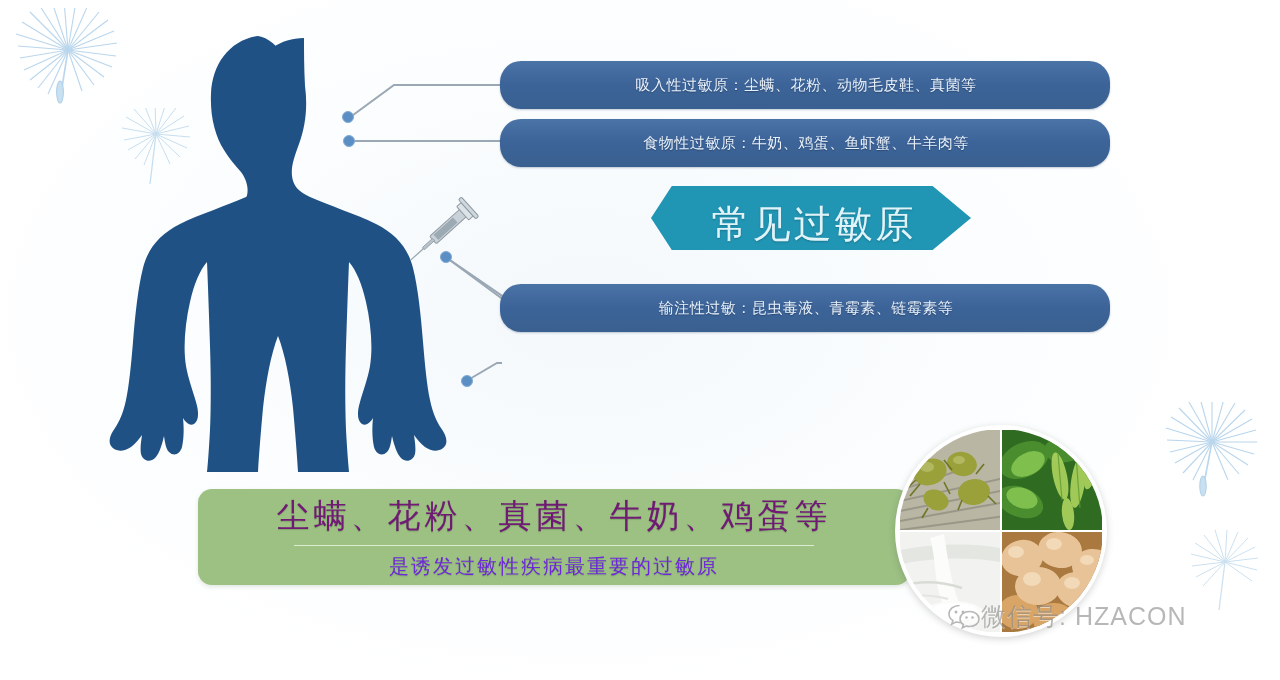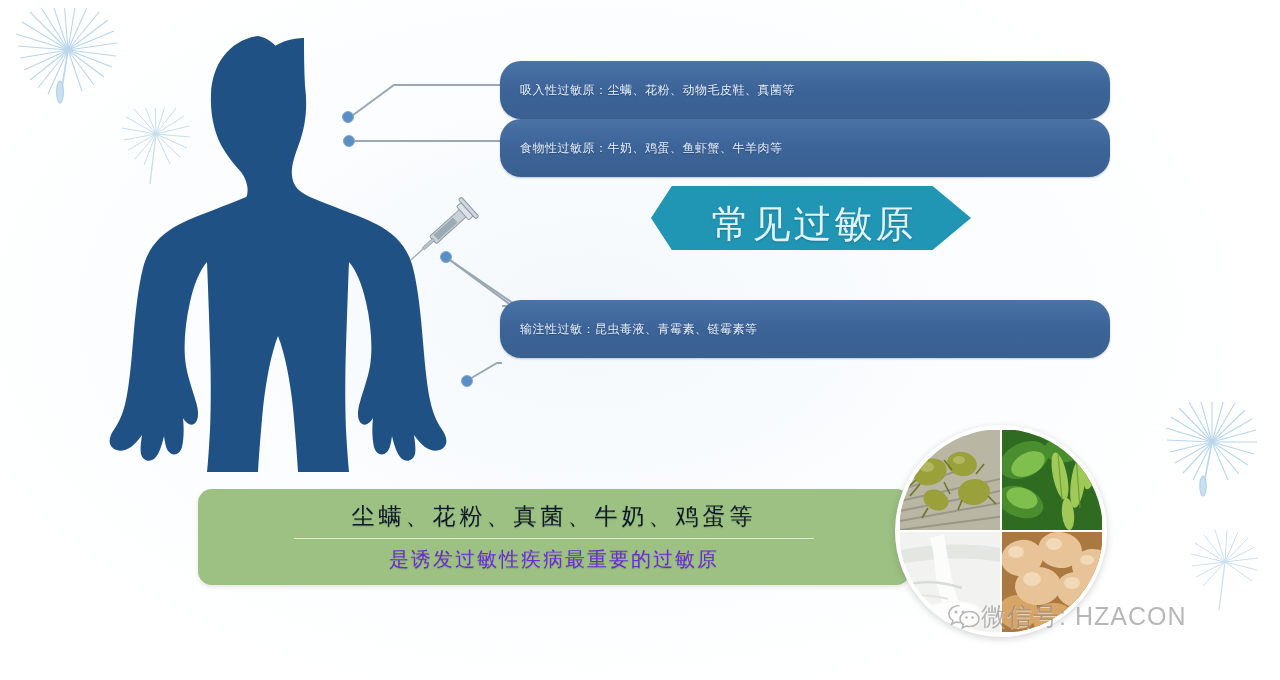--- a/index.html
+++ b/index.html
@@ -25,36 +25,37 @@
 
   
   #syringe { position:absolute; left:408px; top:182px; width:90px; height:80px; }
 
   
   #connectors { position:absolute; left:0; top:0; width:1280px; height:680px; pointer-events:none; }
 
   
   .pill {
     position:absolute;
-    height:58px;
+    height:48px;
     border-radius:21px;
     background:linear-gradient(180deg,#4a73a6 0%, #3d6499 48%, #39608f 100%);
     box-shadow:0 1px 2px rgba(20,50,90,.25);
     display:flex; align-items:center;
     padding:0 18px 0 20px;
     color:#eaf2fb;
-    font-size:12px;
+    font-size:15px;
     letter-spacing:.5px;
     white-space:nowrap;
+    justify-content:center;
   }
   .pill-text { color:#e9f1fa; text-shadow:0 1px 1px rgba(15,40,75,.45); }
 
   #pill-inhalant { left:500px; top:61px;  width:610px; }
   #pill-food     { left:500px; top:119px; width:610px; }
-  #pill-inject   { left:500px; top:284px; width:610px;margin-top:16px; }
+  #pill-inject   { left:500px; top:284px; width:610px; }
   #pill-contact  { left:500px; top:342px; width:610px; }
 
   
   #banner {
     position:absolute; left:651px; top:186px; width:320px; height:64px;
     background:#2196b4;
     clip-path:polygon(0 0, 6.5% 0, 0 50%, 6.5% 100%, 0 100%,
                       88% 100%, 100% 50%, 88% 0);
     display:flex; align-items:center; justify-content:center;
     box-shadow:0 2px 4px rgba(20,80,100,.18);
@@ -72,21 +73,21 @@
 
   
   #green-box {
     position:absolute; left:198px; top:489px; width:712px; height:96px;
     background:#9cc183;
     border-radius:14px;
     display:flex; flex-direction:column; align-items:center; justify-content:center;
     box-shadow:0 2px 4px rgba(60,95,45,.14);
   }
   #green-main {
-    font-size:23px; color:#0f172a; letter-spacing:4px;
+    font-size:33px; color:#701a75; letter-spacing:4px;
     text-shadow:0 1px 1px rgba(60,100,45,.3);
     padding-bottom:4px;
   }
   #green-rule { width:520px; height:1px; background:rgba(245,252,240,.72); margin:2px 0 7px; }
   #green-sub {
     font-size:20px; color:#6d28d9; letter-spacing:2px;
     text-shadow:0 1px 1px rgba(60,100,45,.25);
   }
 
   

